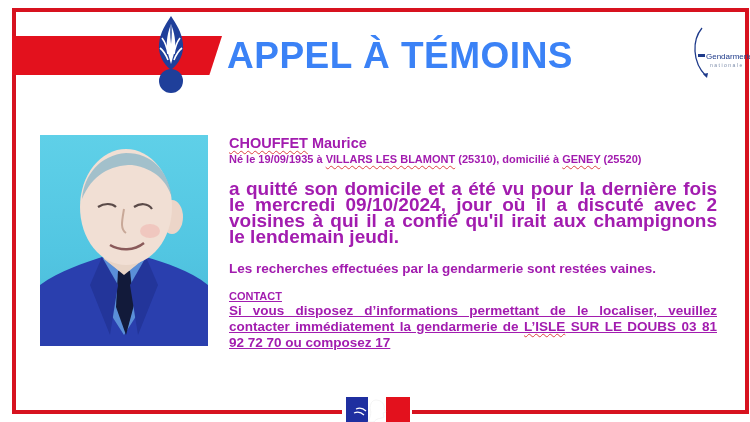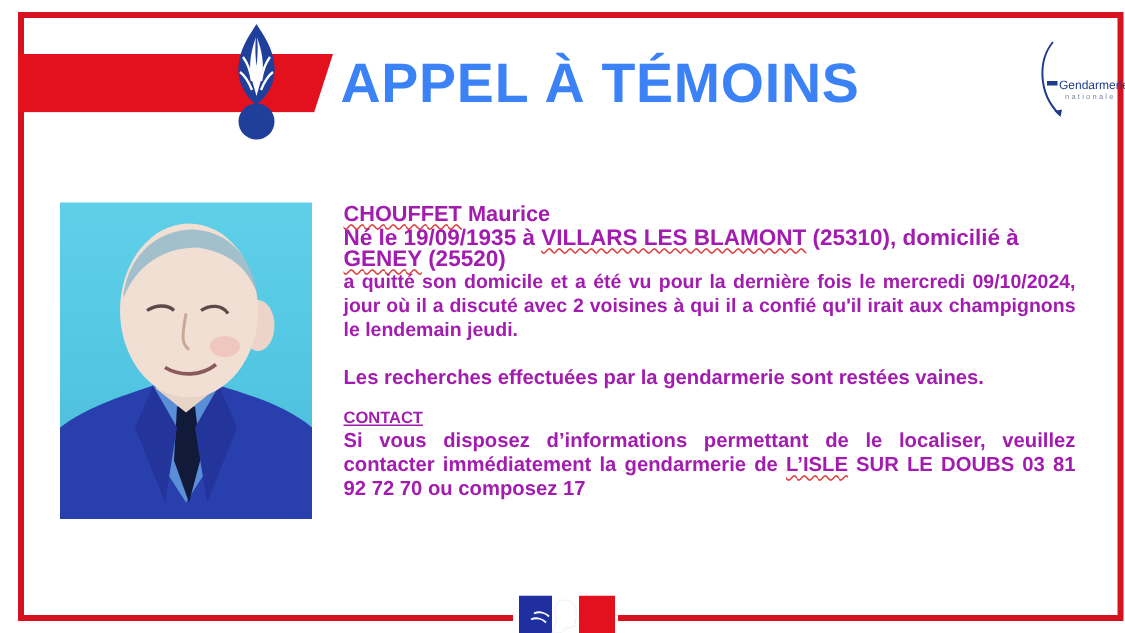--- a/index.html
+++ b/index.html
@@ -46,34 +46,35 @@
       position: absolute; left: 40px; top: 135px; width: 168px; height: 211px;
       background: linear-gradient(180deg, #5fd0e8 0%, #52c6e2 55%, #4ab7d6 100%);
       overflow: hidden;
     }
     .text-block {
       position: absolute; left: 229px; top: 135px; width: 488px;
       color: #a21caf; font-family: "Liberation Sans", sans-serif;
     }
     .name { font-size: 14.5px; font-weight: bold; line-height: 16px; }
     .name .last { text-decoration: underline wavy #d44; text-decoration-thickness: 1px; text-underline-offset: 2px; }
-    .born { font-size: 15px; font-weight: bold; line-height: 14px; margin-top: 1px; }
+    .born { font-size: 11px; font-weight: bold; line-height: 14px; margin-top: 1px; }
     .sq { text-decoration: underline wavy #d44; text-decoration-thickness: 1px; text-underline-offset: 2px; }
     .para {
-      font-size: 13px; font-weight: bold; line-height: 16px;
-      text-align: justify; 
+      font-size: 19px; font-weight: bold; line-height: 16px;
+      text-align: justify; margin-top: 15px;
     }
     .para2 { font-size: 13.5px; font-weight: bold; line-height: 16px; margin-top: 16px; }
     .contact-h {
       font-size: 11px; font-weight: bold; text-decoration: underline;
       margin-top: 13px; line-height: 13px;
     }
     .contact {
       font-size: 13.5px; font-weight: bold; line-height: 16px; text-align: justify;
       text-align-last: left;
+      text-decoration: underline;
     }
     .marianne {
       position: absolute; left: 342px; top: 397px; width: 70px; height: 25px;
       background: #fff;
     }
   </style>
 </head>
 <body>
 
 <div class="frame"></div>

